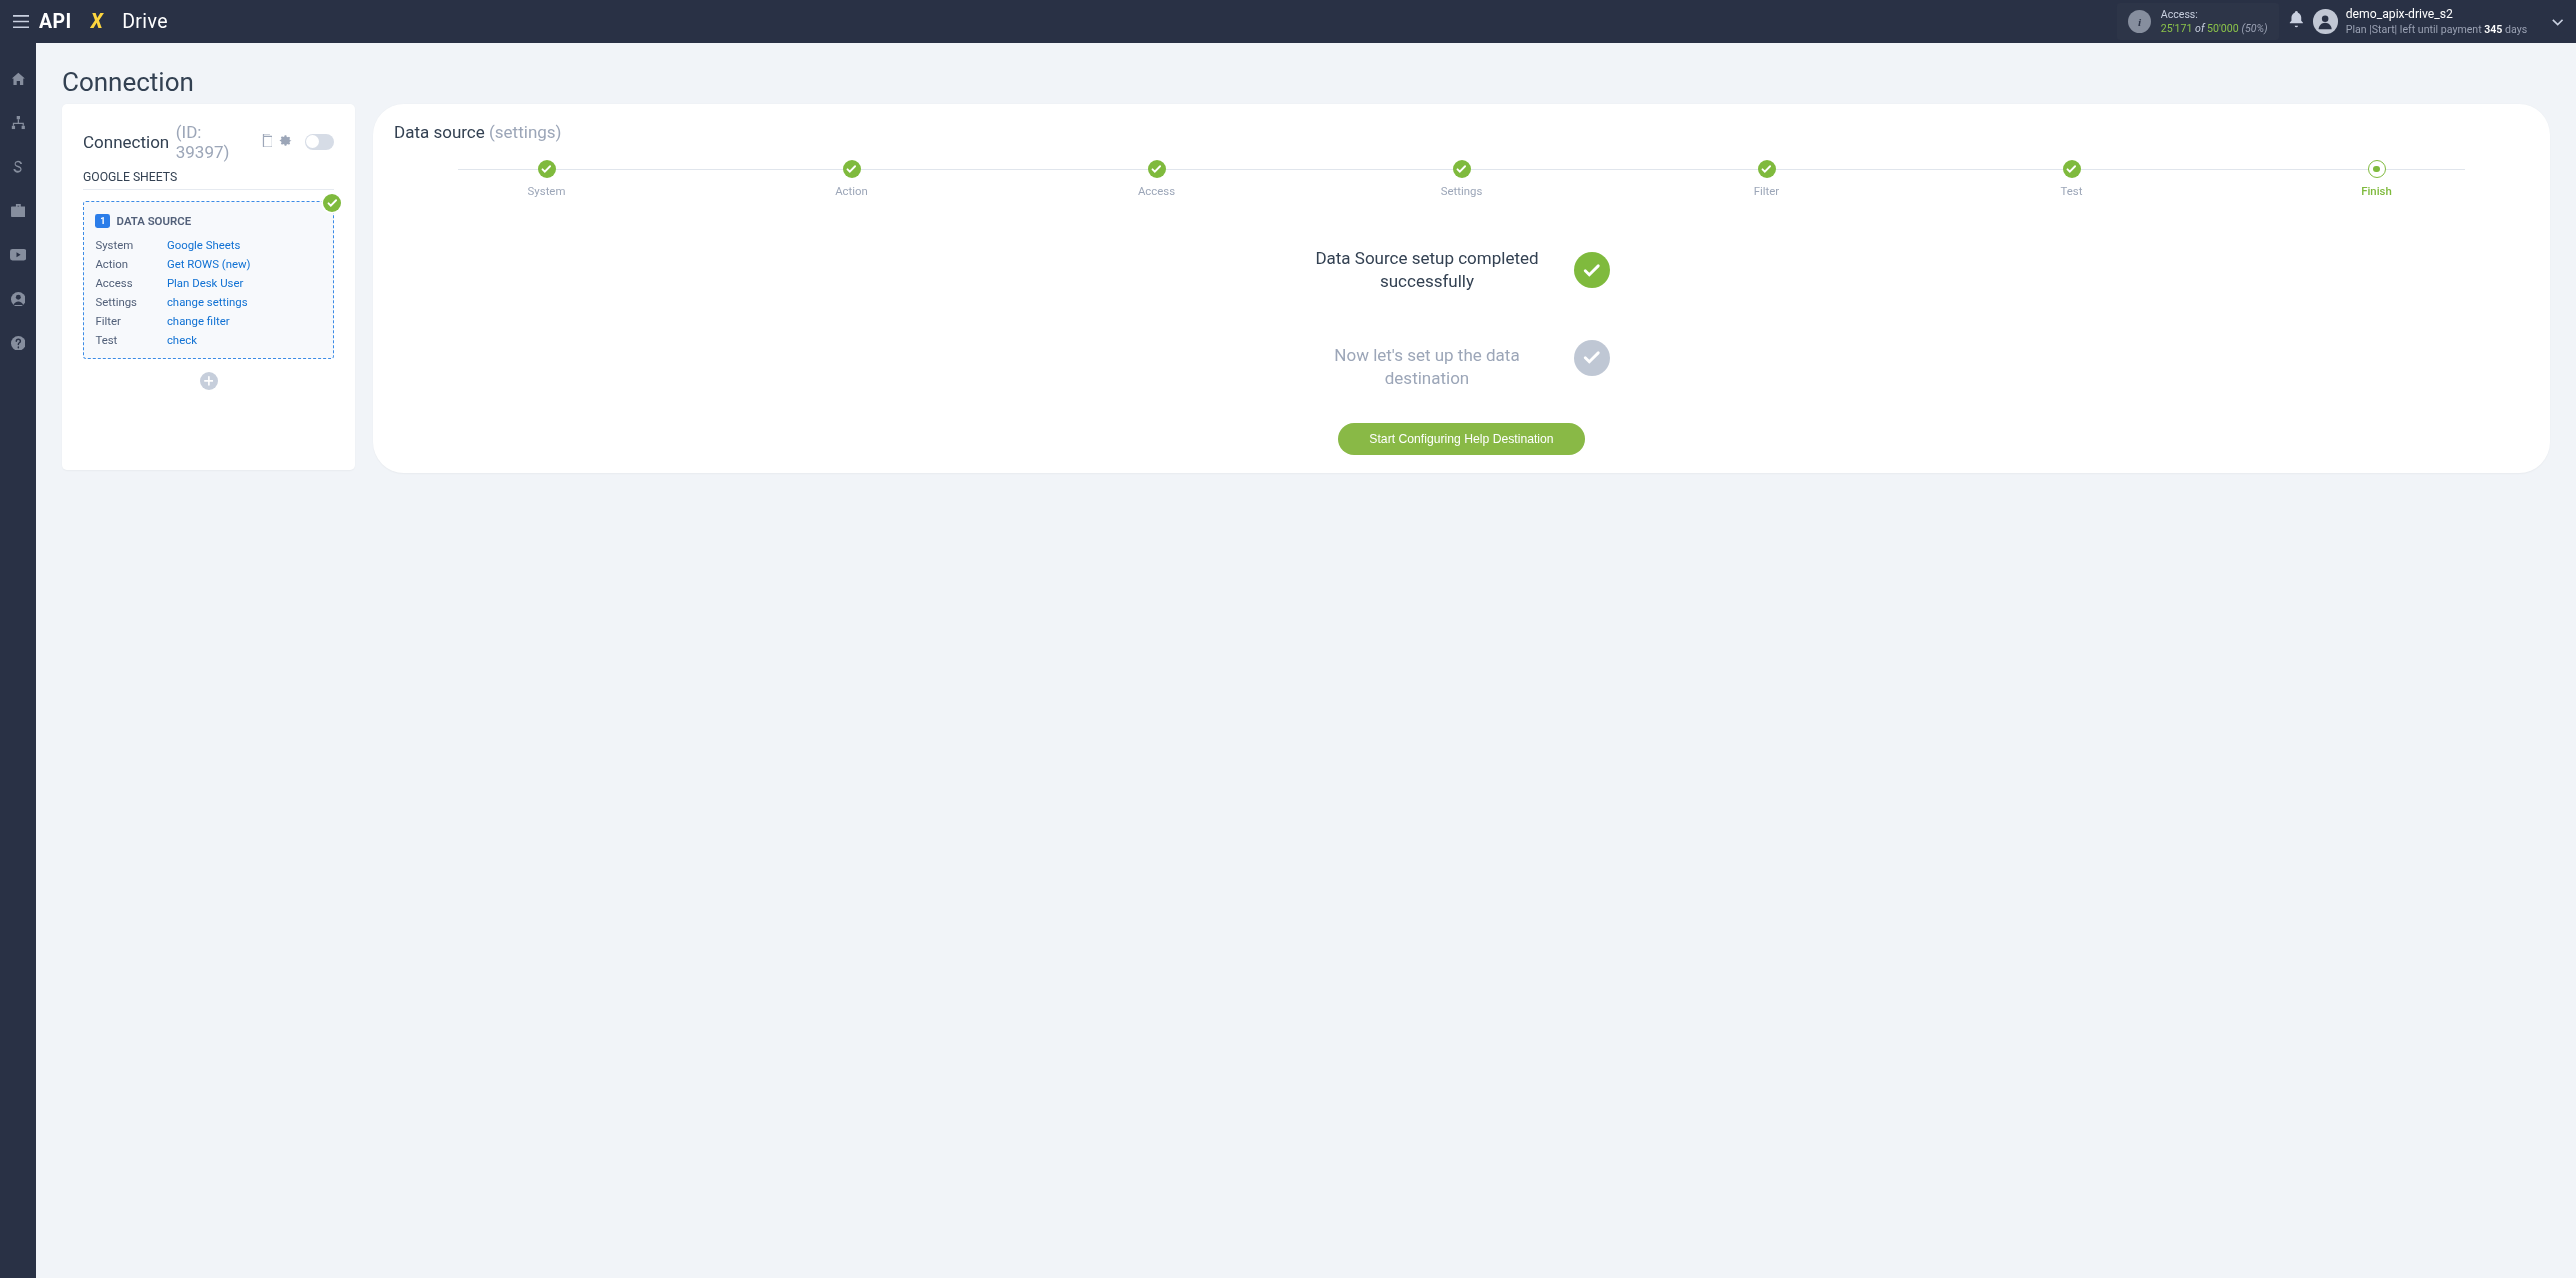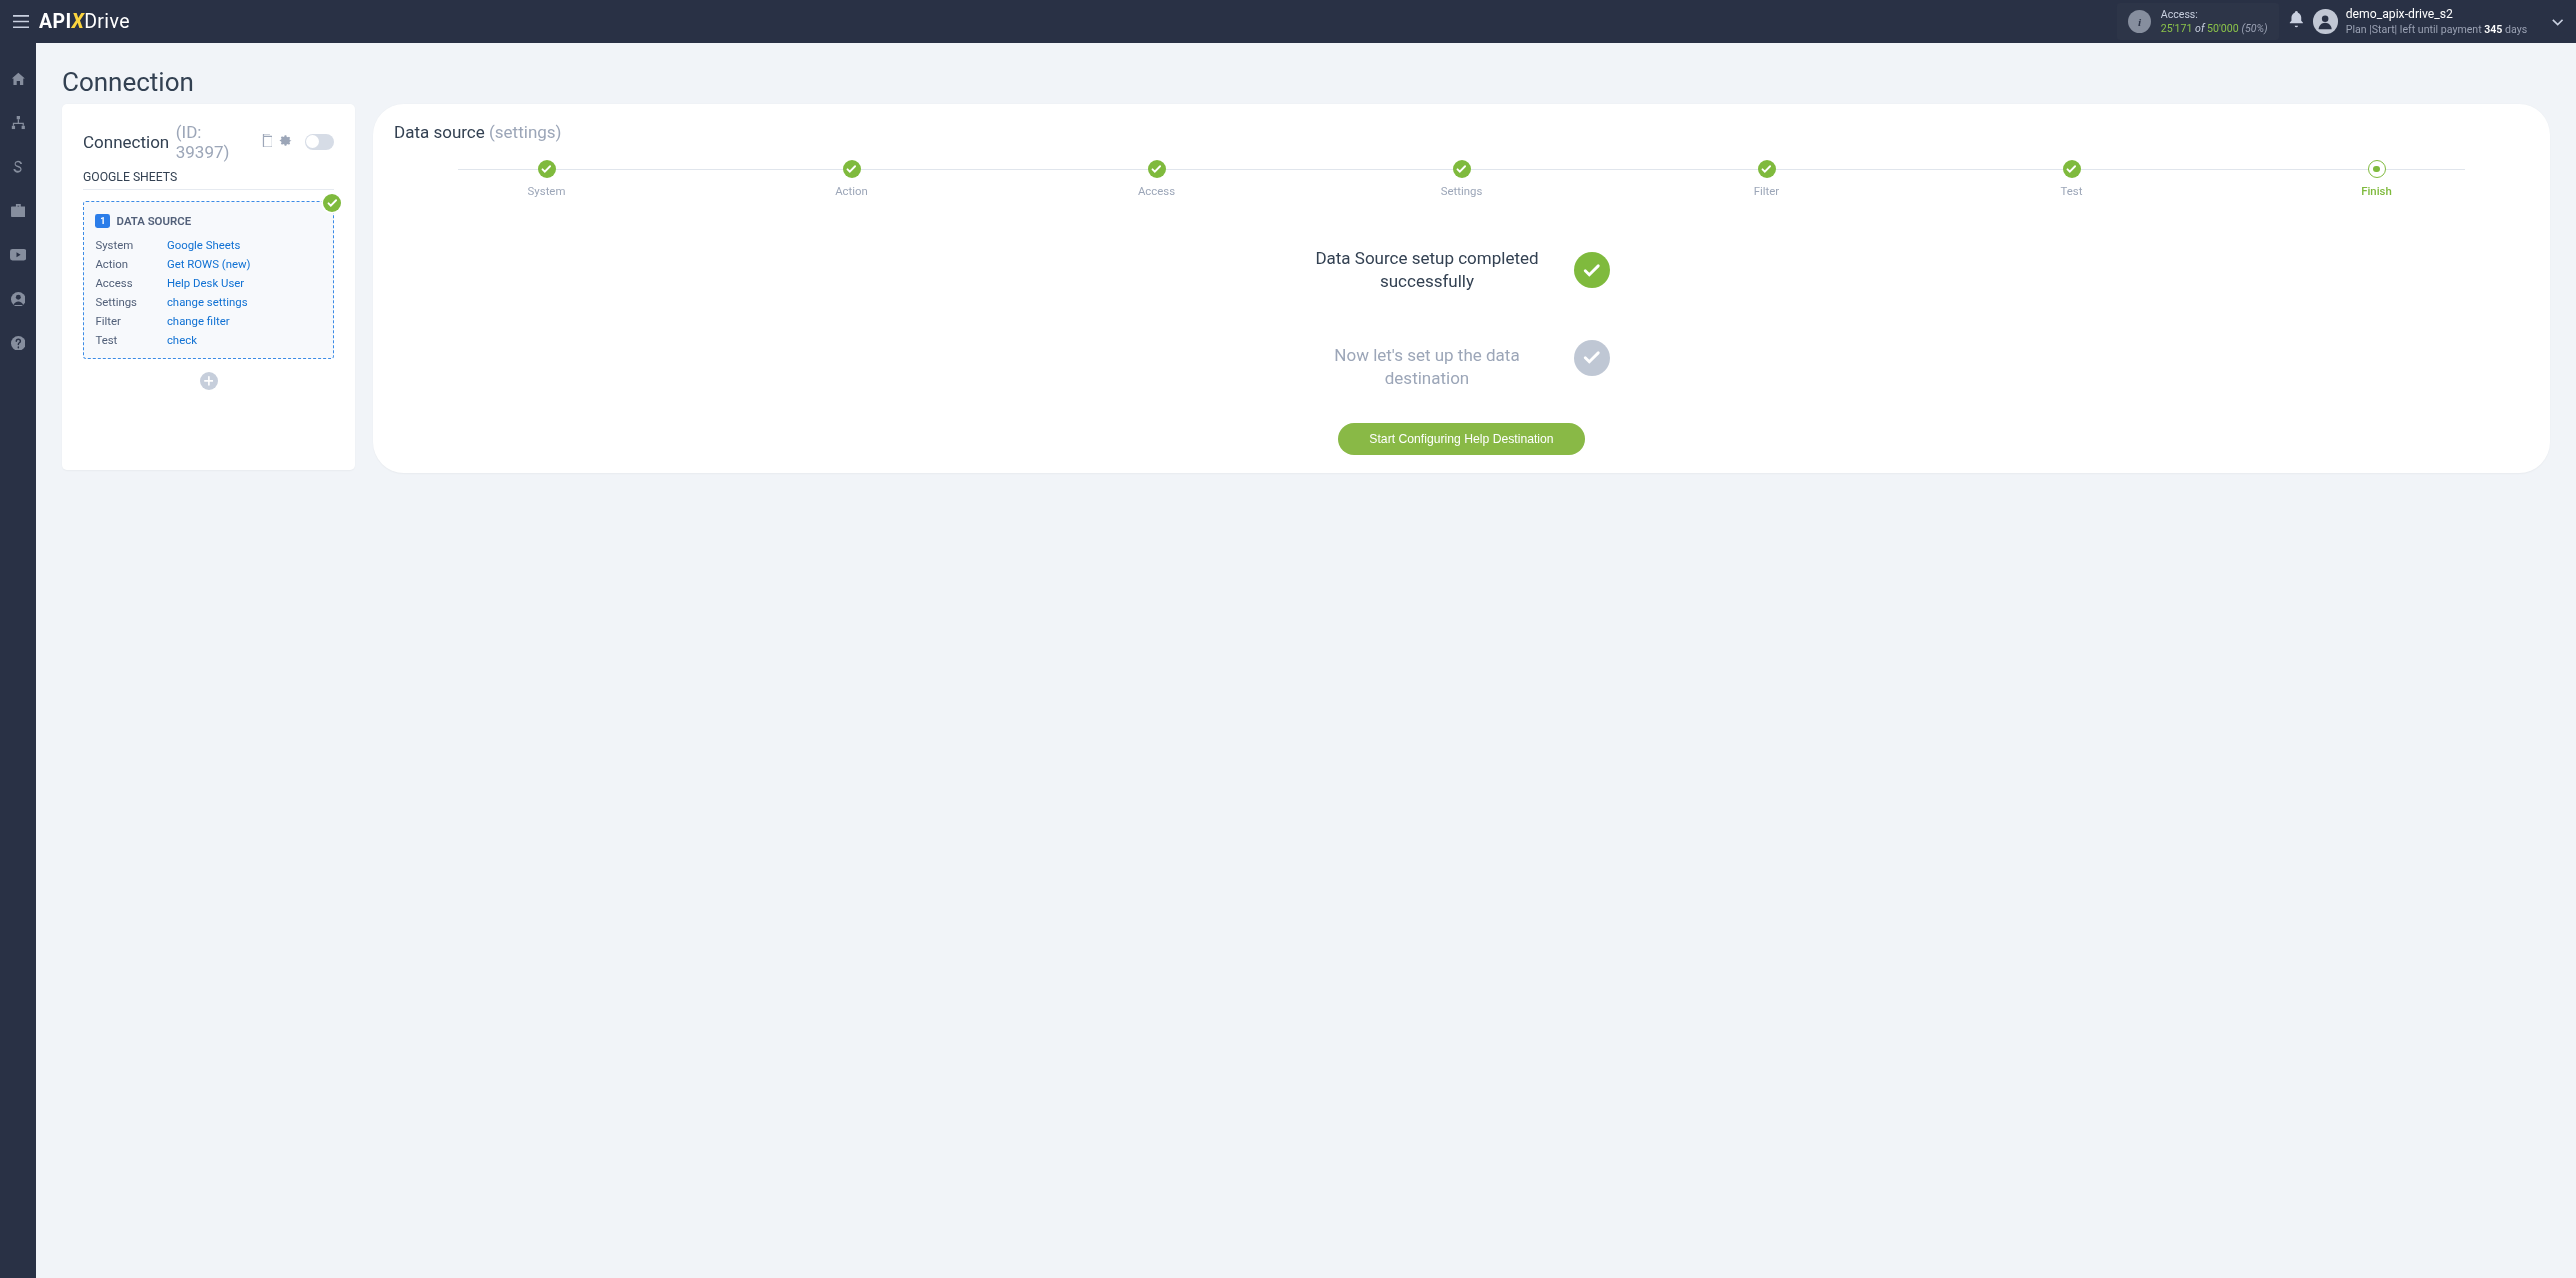--- a/index.html
+++ b/index.html
@@ -17,21 +17,21 @@
   padding: 0 13px;
   position: relative;
 }
 .menu-icon {
   color: #c9d0e0;
   font-size: 18px;
   cursor: pointer;
   margin-right: 9.8px;
 }
 .logo { display: flex; align-items: center; }
-.logo-text { font-size: 19.5px; font-weight: 700; color: #fff; letter-spacing: 0.4px; display: flex; align-items: flex-start; }
+.logo-text { font-size: 19.5px; font-weight: 700; color: #fff; letter-spacing: 0.4px; display: flex; align-items: flex-start; gap: 19px; }
 .logo-api { color: #fff; }
 .logo-x { color: #fcd53f; font-style: italic; font-weight: 800; }
 .logo-drive { color: #fff; font-weight: 400; }
 .header-right { position: absolute; right: 13px; display: flex; align-items: center; gap: 9.8px; }
 .actions-box {
   background: #2d3548;
   border-radius: 3.3px;
   padding: 4.9px 11.4px;
   display: flex;
   align-items: center;
@@ -323,21 +323,21 @@
           <div class="ds-title">
             <span class="ds-badge">1</span>
             <span>DATA SOURCE</span>
           </div>
           <div class="ds-rows">
             <div class="k">System</div>
             <div class="v">Google Sheets</div>
             <div class="k">Action</div>
             <div class="v">Get ROWS (new)</div>
             <div class="k">Access</div>
-            <div class="v">Help Desk User</div>
+            <div class="v">Plan Desk User</div>
             <div class="k">Settings</div>
             <div class="v">change settings</div>
             <div class="k">Filter</div>
             <div class="v">change filter</div>
             <div class="k">Test</div>
             <div class="v">check</div>
           </div>
         </div>
         <div class="add-circle">
           <svg width="9.8" height="9.8" viewBox="0 0 12 12">

